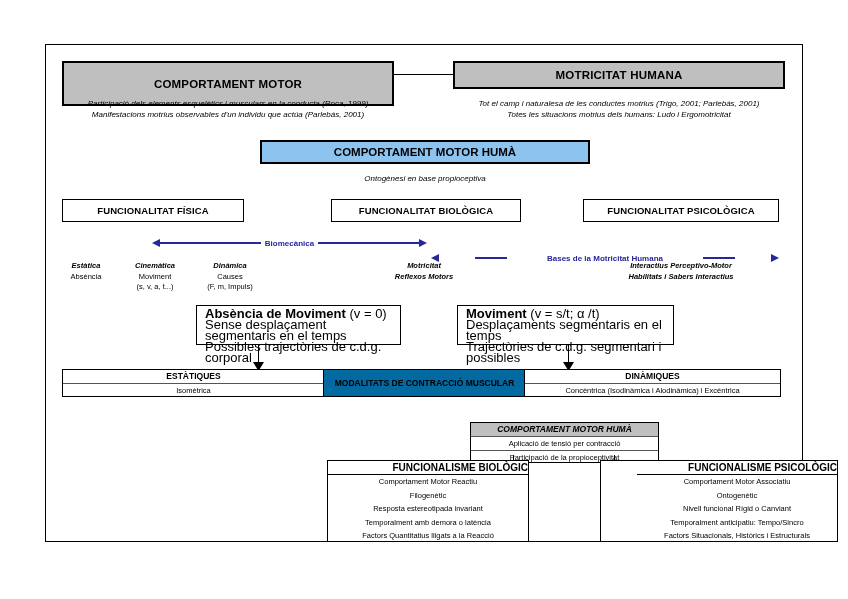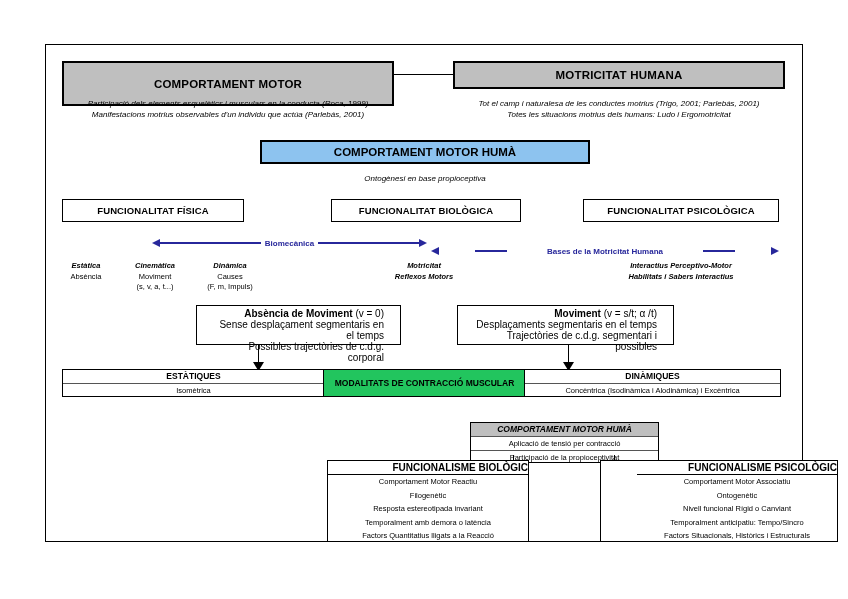--- a/index.html
+++ b/index.html
@@ -97,39 +97,39 @@
   }
 
   
   .desc { position: absolute; text-align: center; font-size: 7.5px; line-height: 10.5px; white-space: nowrap; }
   .desc .t { font-weight: bold; font-style: italic; }
 
   
   .info-box {
     background: #fff;
     border: 1.4px solid #000;
-    text-align: right;
-    font-size: 10px;
+    text-align: left;
+    font-size: 13px;
     line-height: 11px;
-    padding: 2px 16px;
+    padding: 2px 8px;
   }
   .info-box .hd { font-weight: bold; }
   .info-box .hd .nb { font-weight: normal; }
 
   
   .tbl { position: absolute; border: 1.4px solid #000; background: #fff; }
   .tbl .r { border-top: 1px solid #555; text-align: center; font-size: 7.5px; line-height: 13px; }
   .tbl .r:first-child { border-top: none; }
   .tbl .hd { font-weight: bold; font-size: 8.5px; }
   .tbl .hd.grey { background: #bfbfbf; font-style: italic; }
 
   .cell-box {
     position: absolute;
     border: 1.4px solid #000;
-    background: #22c55e;
+    background: #0369a1;
     font-weight: bold;
     font-size: 8.5px;
     display: flex; align-items: center; justify-content: center;
     text-align: center;
   }
   .grp {
     position: absolute;
     border: 1.4px solid #000;
     background: #fff;
   }
@@ -183,21 +183,21 @@
   </div>
 
   <div class="arrow-wrap" style="left:152px; top:237px; width:275px;">
     <div class="arr-head-l"></div>
     <div class="arr-line"></div>
     <div class="arr-label">Biomecànica</div>
     <div class="arr-line"></div>
     <div class="arr-head-r"></div>
   </div>
 
-  <div class="arrow-wrap" style="left:431px; top:245px; width:348px;gap:36px;">
+  <div class="arrow-wrap" style="left:431px; top:252px; width:348px;gap:36px;">
     <div class="arr-head-l"></div>
     <div class="arr-line"></div>
     <div class="arr-label">Bases de la Motricitat Humana</div>
     <div class="arr-line"></div>
     <div class="arr-head-r"></div>
   </div>
 
   <div class="desc" style="left:48px; top:261px; width:76px;">
     <div class="t">Estàtica</div>
     <div>Absència</div>

